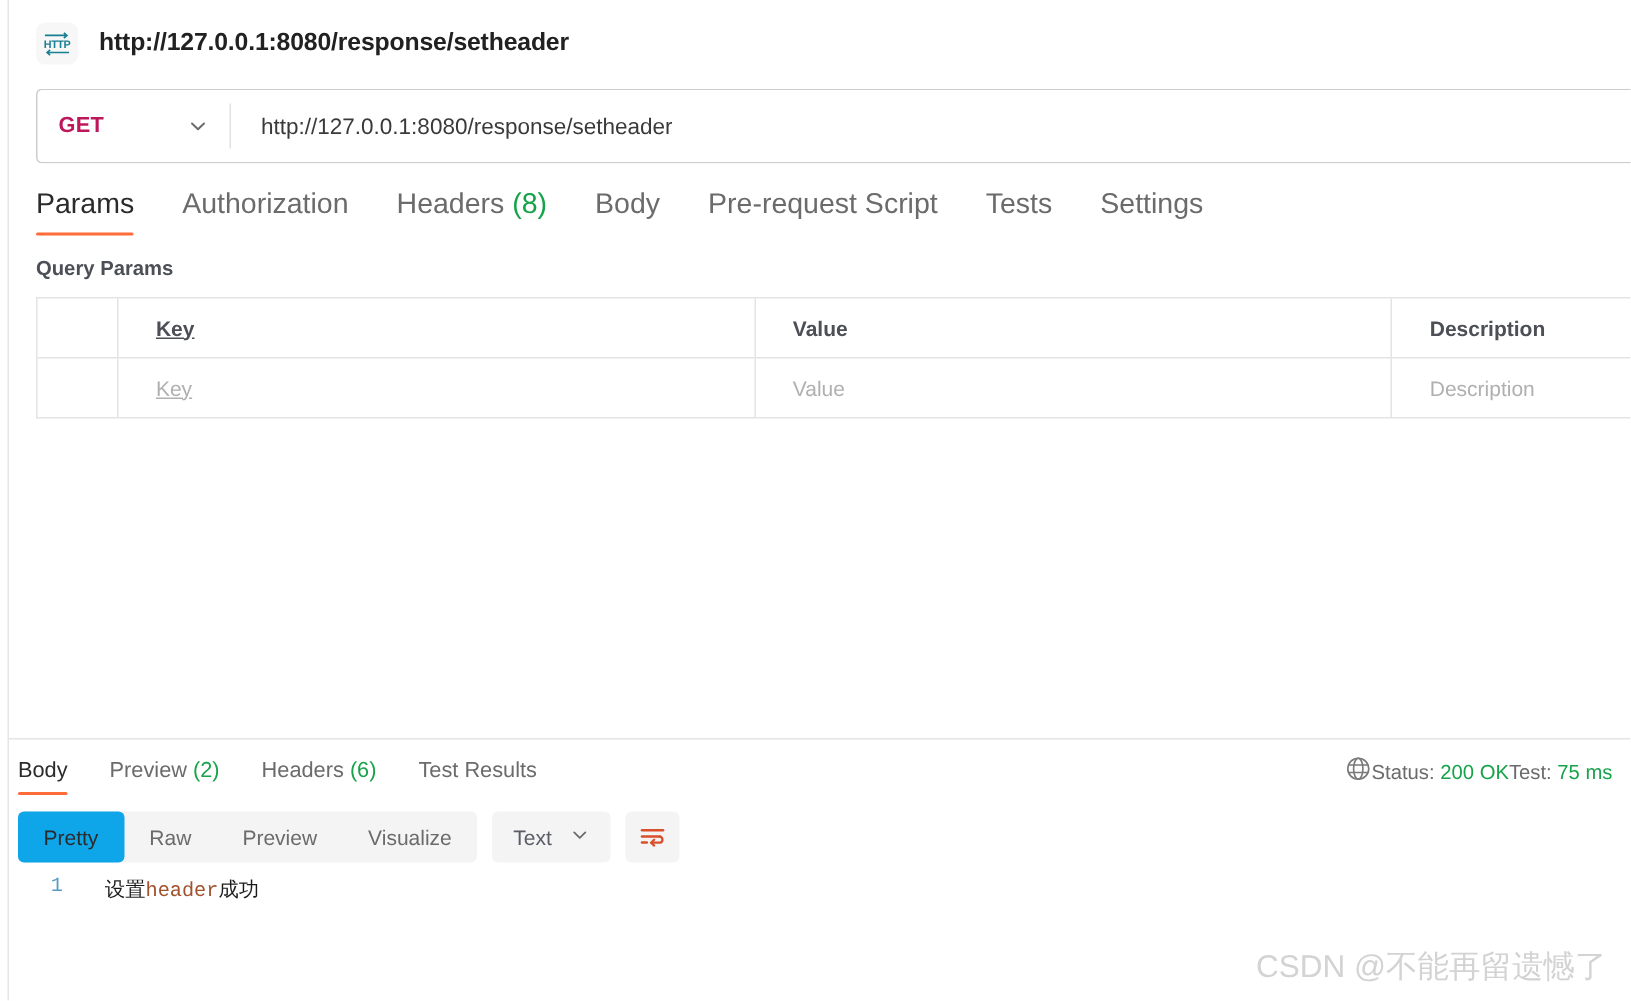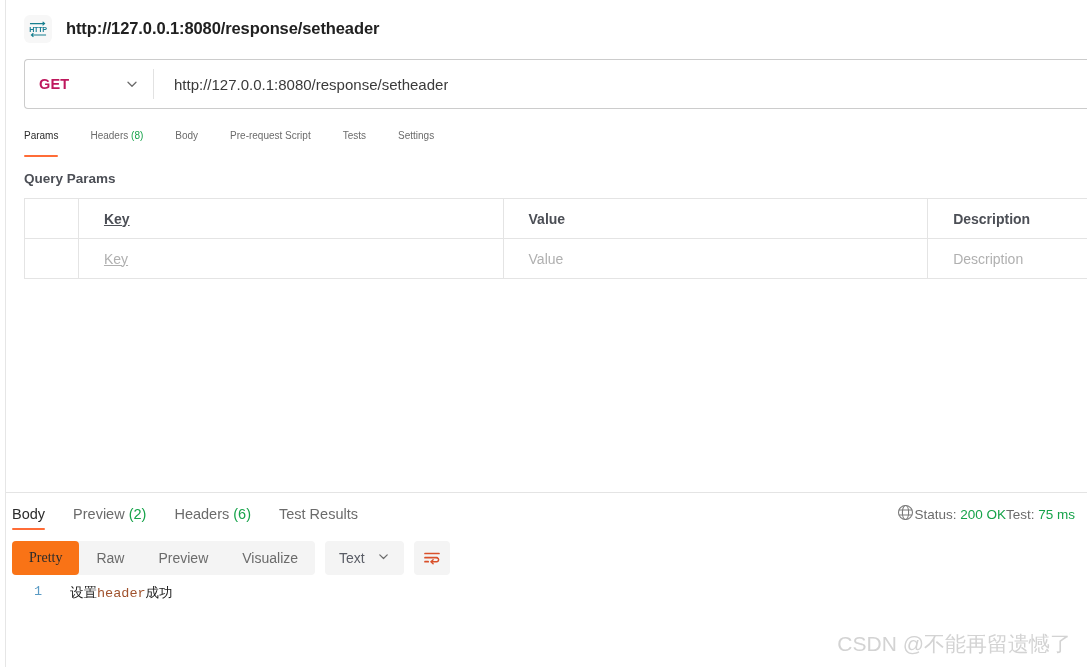--- a/index.html
+++ b/index.html
@@ -111,23 +111,23 @@
   
   .req-tabs {
     display: flex;
     align-items: flex-end;
     padding-left: 24px;
     margin-top: 14px;
     height: 34px;
     gap: 0px;
   }
   .tab {
-    font-size: 10px;
+    font-size: 19px;
     color: #6b6b6b;
-    padding: 0 16px 16px 16px;
+    padding: 0 16px 9px 16px;
     position: relative;
     white-space: nowrap;
     cursor: pointer;
   }
   .tab:first-child { padding-left: 0; }
   .tab.active {
     color: #2b2b2b;
   }
   .tab.active::after {
     content: "";
@@ -257,23 +257,22 @@
     font-size: 14px;
     color: #6b6b6b;
     padding: 0 17px;
     height: 34px;
     line-height: 34px;
     border-radius: 4px;
     cursor: pointer;
     white-space: nowrap;
   }
   .seg-item.active {
-    background: #f97316;
+    background: #0ea5e9;
     color: #2b2b2b;
-    font-family: Liberation Serif, serif;
   }
   .fmt-box {
     display: flex;
     align-items: center;
     gap: 12px;
     background: #f4f4f4;
     border-radius: 4px;
     height: 34px;
     padding: 0 14px;
     font-size: 14px;
@@ -353,20 +352,23 @@
         </span>
       </div>
       <div class="method-sep"></div>
       <div class="url-text">http://127.0.0.1:8080/response/setheader</div>
     </div>
   </div>
 
   <div class="req-tabs">
     <div class="tab active">
       <span>Params</span>
+    </div>
+    <div class="tab">
+      <span>Authorization</span>
     </div>
     <div class="tab">
       <span>Headers</span>
       <span class="cnt">(8)</span>
     </div>
     <div class="tab">
       <span>Body</span>
     </div>
     <div class="tab">
       <span>Pre-request Script</span>

